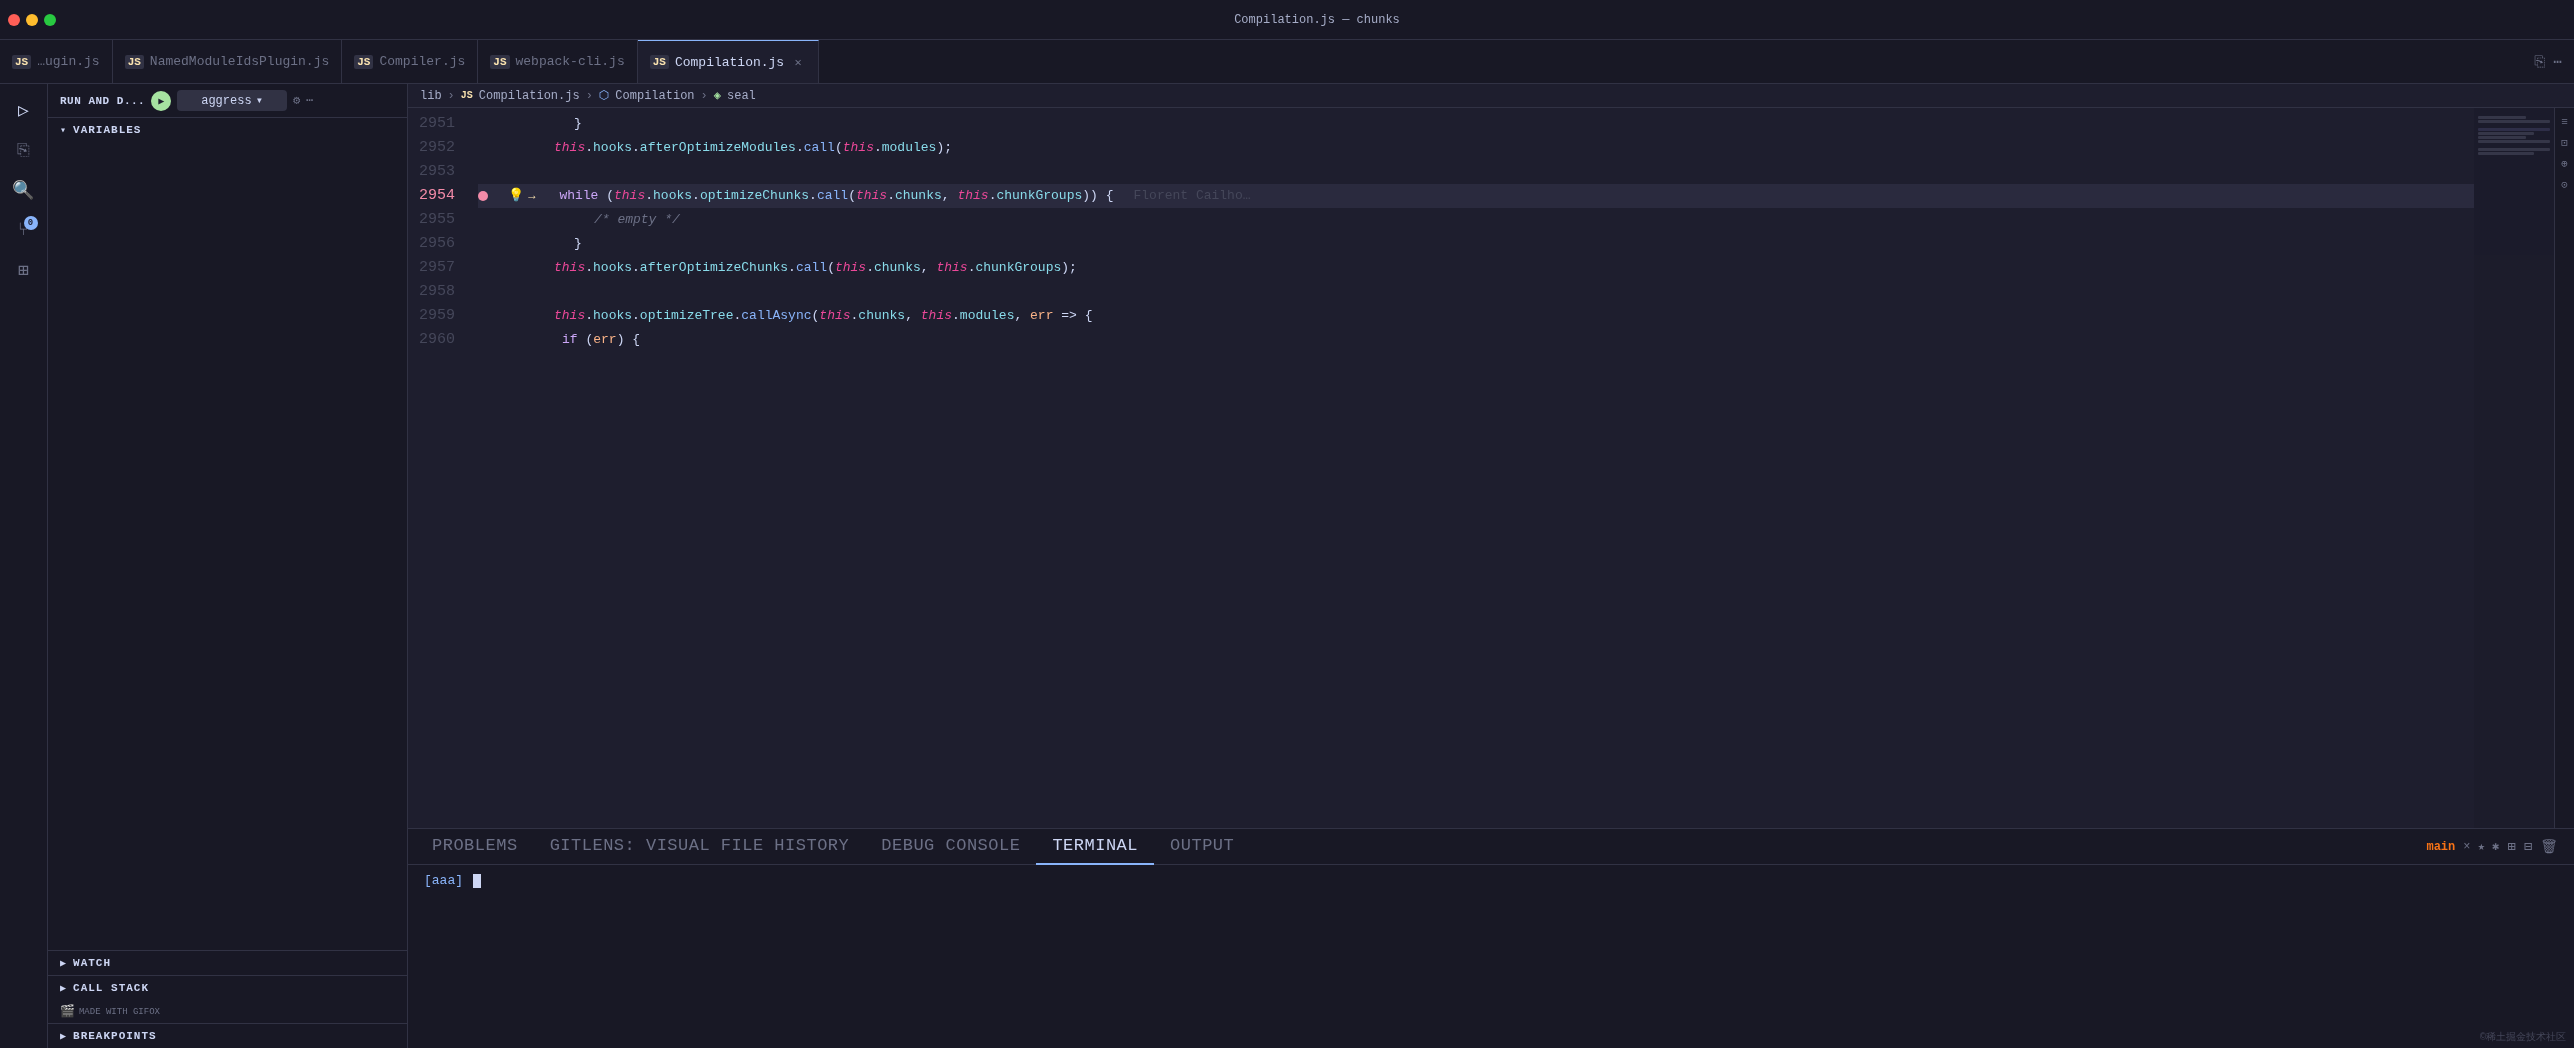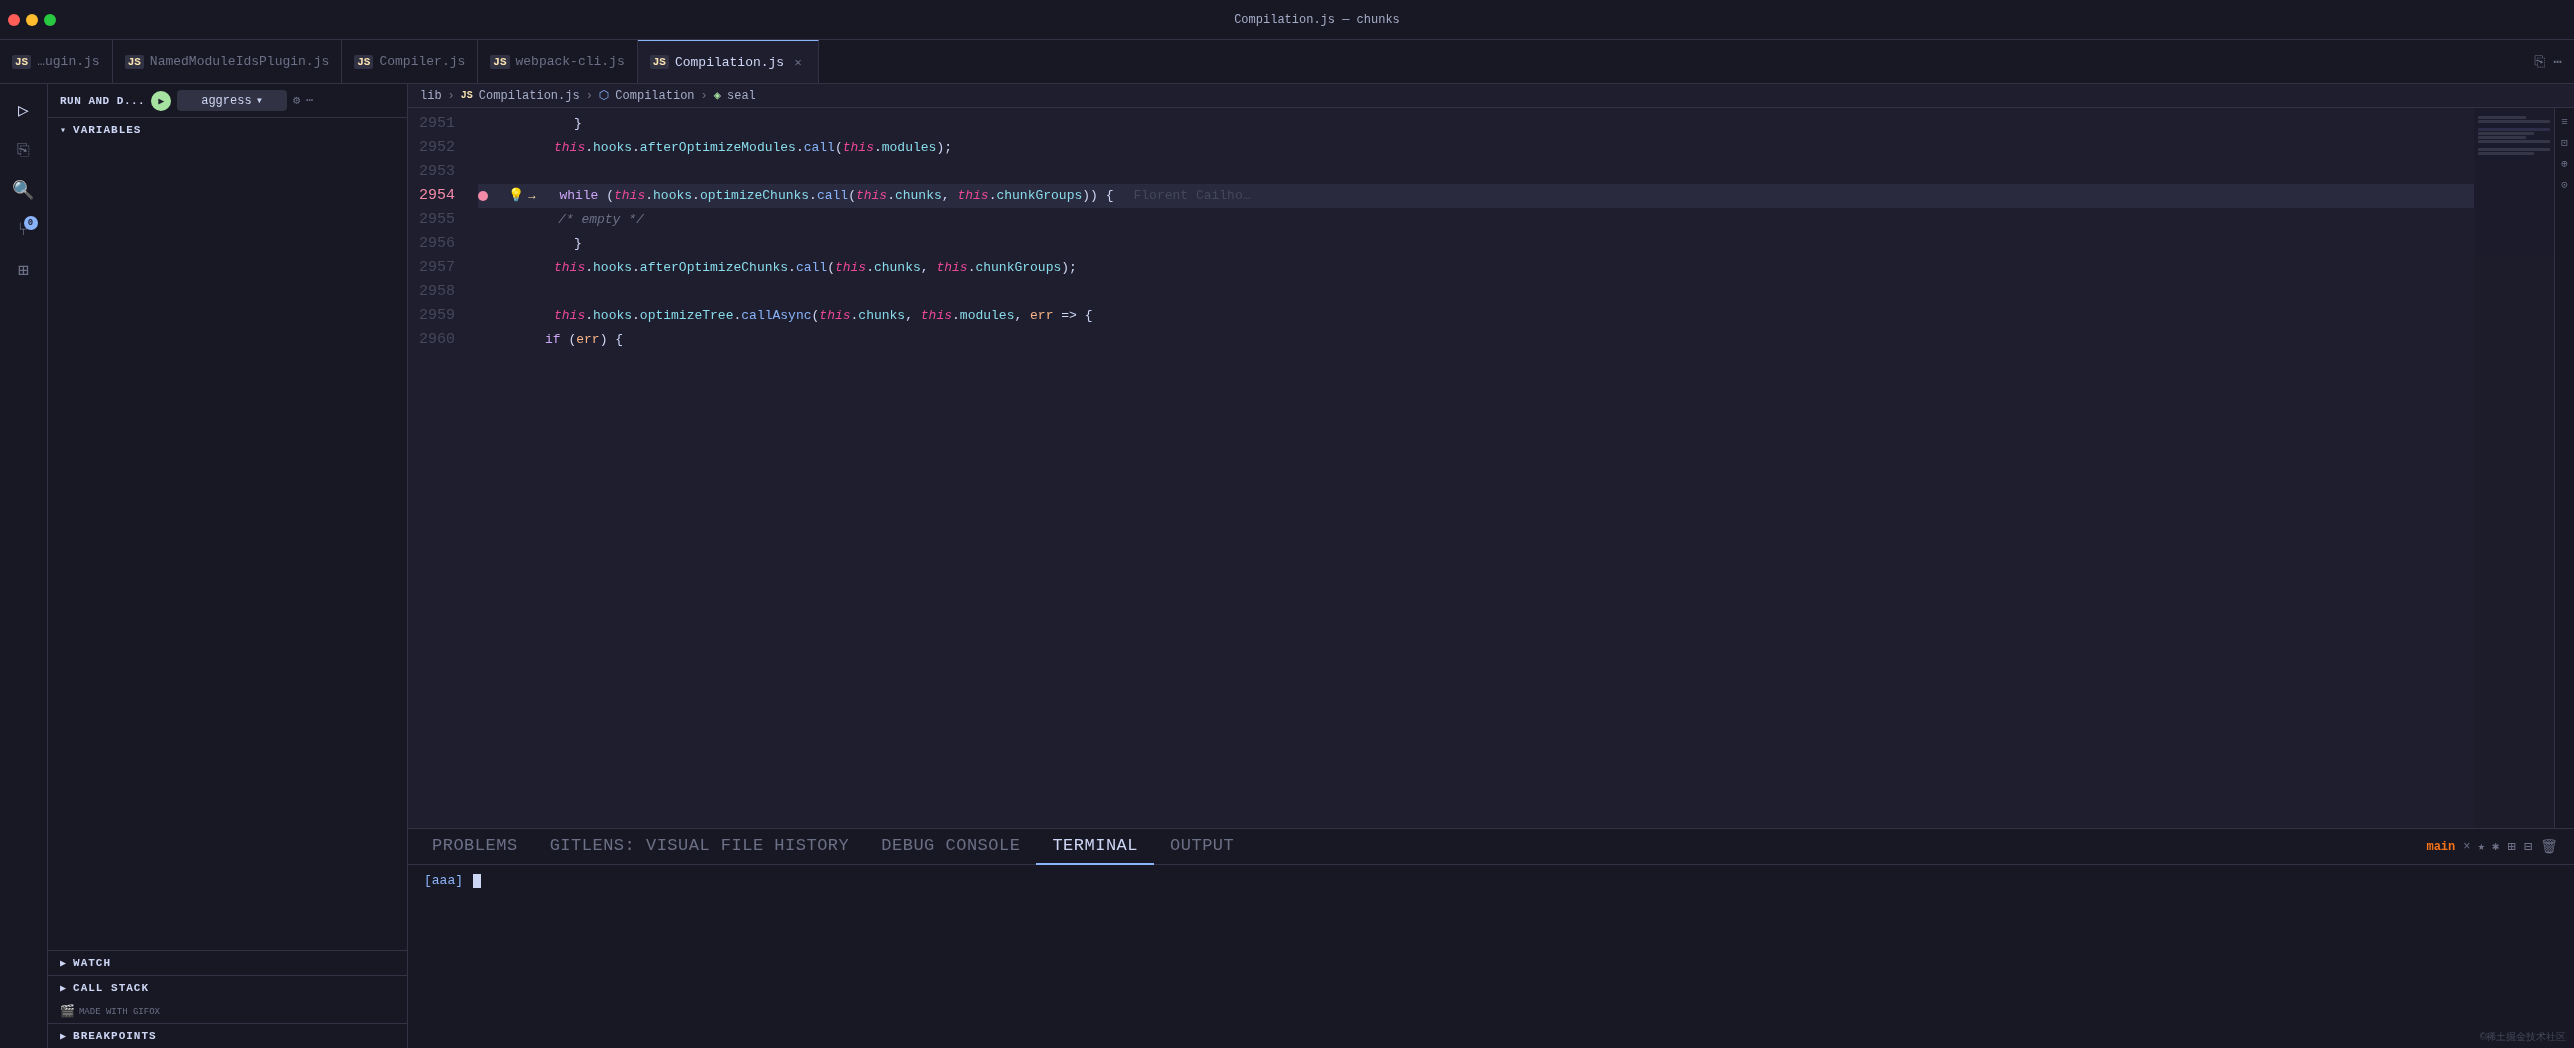--- a/index.html
+++ b/index.html
@@ -571,39 +571,39 @@
           <span style="position:absolute; left:0px; top:7px; width:10px; height:10px; background:#f38ba8; border-radius:50; display:inline-block; border-radius:50%;"></span>
           
           <span class="lightbulb" style="margin-left:14px; margin-right:4px;">💡</span>
           
           <span class="debug-arrow">→</span>
           <span style="margin-left:20px;"><span class="kw">while</span><span class="punc"> (</span><span class="this-kw">this</span><span class="punc">.</span><span class="prop">hooks</span><span class="punc">.</span><span class="prop">optimizeChunks</span><span class="punc">.</span><span class="fn">call</span><span class="punc">(</span><span class="this-kw">this</span><span class="punc">.</span><span class="prop">chunks</span><span class="punc">,</span><span class="punc"> </span><span class="this-kw">this</span><span class="punc">.</span><span class="prop">chunkGroups</span><span class="punc">)) {</span></span>
           <span class="ghost" style="margin-left: 20px; color:#45475a;">Florent Cailho…</span>
         </div>
 
         <div class="code-line">
-          <span style="margin-left:64px;"><span class="cm">/* empty */</span></span>
+          <span style="margin-left:100px;"><span class="cm">/* empty */</span></span>
         </div>
 
         <div class="code-line">
           <span style="margin-left:80px;"><span class="punc">}</span></span>
         </div>
 
         <div class="code-line">
           <span style="margin-left:60px;"><span class="this-kw">this</span><span class="punc">.</span><span class="prop">hooks</span><span class="punc">.</span><span class="prop">afterOptimizeChunks</span><span class="punc">.</span><span class="fn">call</span><span class="punc">(</span><span class="this-kw">this</span><span class="punc">.</span><span class="prop">chunks</span><span class="punc">,</span><span class="punc"> </span><span class="this-kw">this</span><span class="punc">.</span><span class="prop">chunkGroups</span><span class="punc">);</span></span>
         </div>
 
         <div class="code-line" style="height:24px;"></div>
 
         <div class="code-line">
           <span style="margin-left:60px;"><span class="this-kw">this</span><span class="punc">.</span><span class="prop">hooks</span><span class="punc">.</span><span class="prop">optimizeTree</span><span class="punc">.</span><span class="fn">callAsync</span><span class="punc">(</span><span class="this-kw">this</span><span class="punc">.</span><span class="prop">chunks</span><span class="punc">,</span><span class="punc"> </span><span class="this-kw">this</span><span class="punc">.</span><span class="prop">modules</span><span class="punc">,</span><span class="punc"> </span><span class="param">err</span><span class="punc"> =&gt; {</span></span>
         </div>
 
         <div class="code-line">
-          <span style="margin-left:51px;"><span class="kw">if</span><span class="punc"> (</span><span class="param">err</span><span class="punc">) {</span></span>
+          <span style="margin-left:68px;"><span class="kw">if</span><span class="punc"> (</span><span class="param">err</span><span class="punc">) {</span></span>
         </div>
       </div>
 
       <div class="minimap">
         <div class="minimap-line code" style="margin-top:8px;"></div>
         <div class="minimap-line code long"></div>
         <div class="minimap-line blank"></div>
         <div class="minimap-line code long" style="background:#3a3a5a;"></div>
         <div class="minimap-line code med"></div>
         <div class="minimap-line code"></div>

